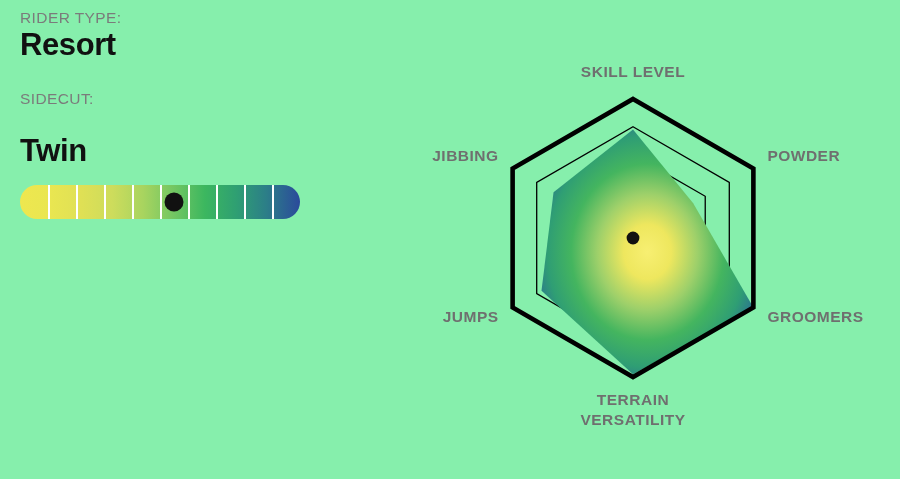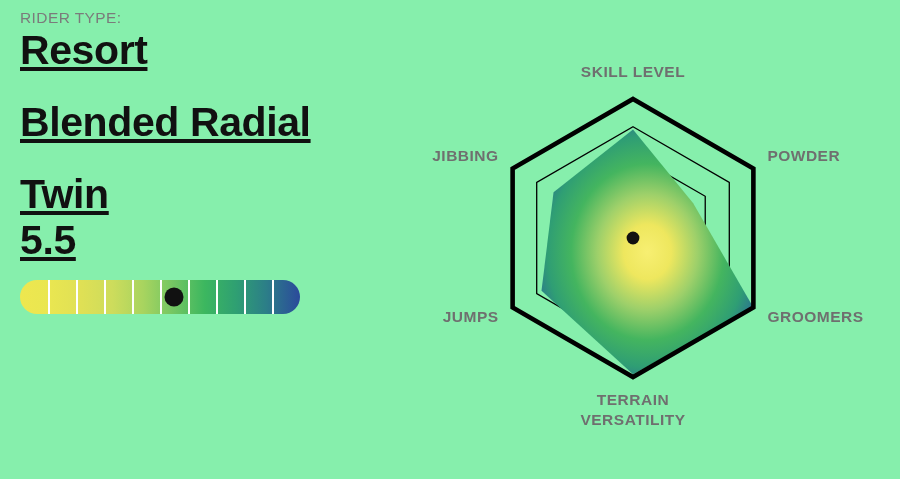--- a/index.html
+++ b/index.html
@@ -29,27 +29,26 @@
   .spec-block { margin-bottom: 26px; }
   .spec-label {
     font-size: 15.5px;
     letter-spacing: 0.4px;
     color: #7b7b7b;
     font-weight: 400;
     line-height: 1.25;
     margin: 0 0 1px 0;
   }
   .spec-value {
-    font-size: 41px;
+    font-size: 31px;
     font-weight: 700;
     color: #111111;
     letter-spacing: -0.4px;
     line-height: 1.12;
     margin: 0;
-    text-decoration: underline;
   }
   .spec-value-line { display: block; }
 
   
   .flex-bar-wrap {
     position: relative;
     width: 280px;
     height: 34px;
     margin-top: 16px;
   }
@@ -113,27 +112,26 @@
 
     <div class="spec-block">
       <p class="spec-label">RIDER TYPE:</p>
       <p class="spec-value">Resort</p>
     </div>
 
     <div class="spec-block">
     </div>
 
     <div class="spec-block">
-      <p class="spec-value">Blended Radial</p>
+      <p class="spec-label">SIDECUT:</p>
     </div>
 
     <div class="spec-block" style="margin-bottom:0">
       <p class="spec-value">
         <span class="spec-value-line">Twin</span>
-        <span class="spec-value-line">5.5</span>
       </p>
 
       <div class="flex-bar-wrap">
         <div class="flex-bar" id="flex-bar">
             <div class="tick" style="left: 10%;"></div>
             <div class="tick" style="left: 20%;"></div>
             <div class="tick" style="left: 30%;"></div>
             <div class="tick" style="left: 40%;"></div>
             <div class="tick" style="left: 50%;"></div>
             <div class="tick" style="left: 60%;"></div>

